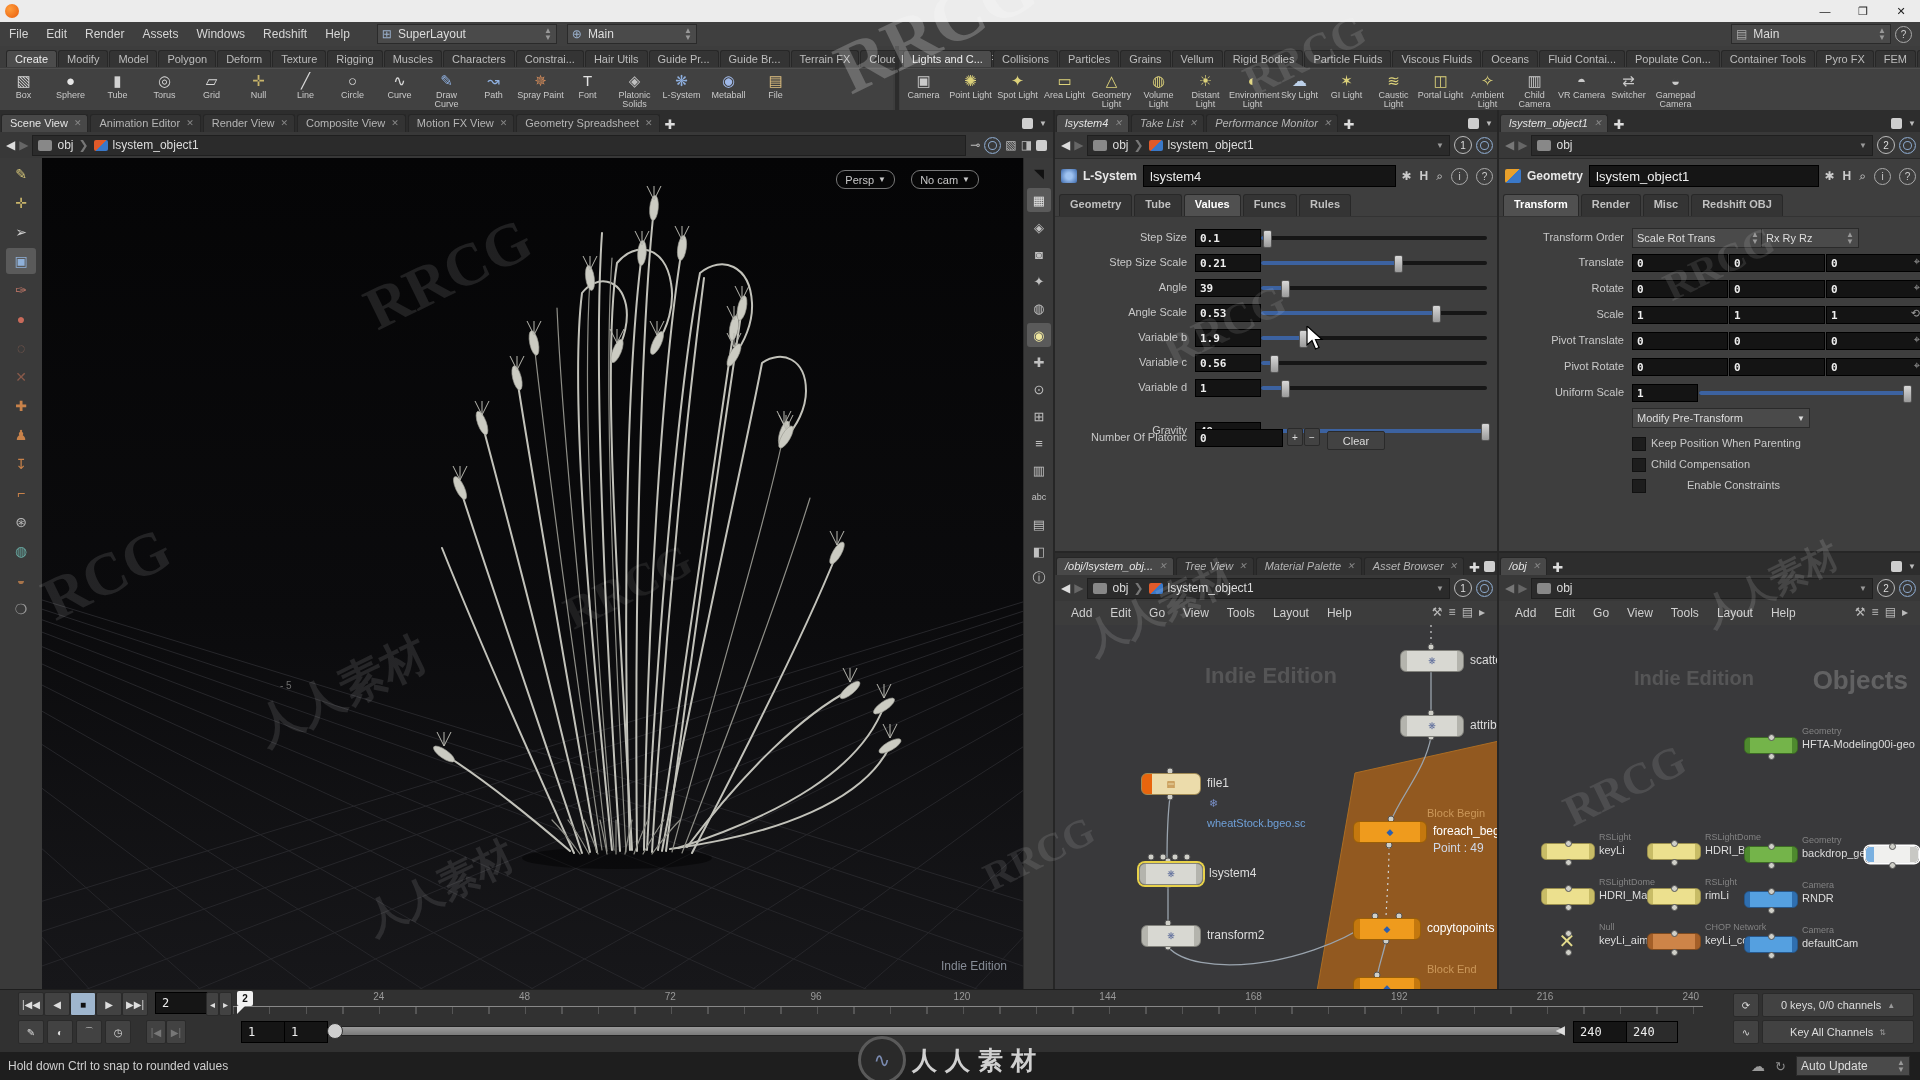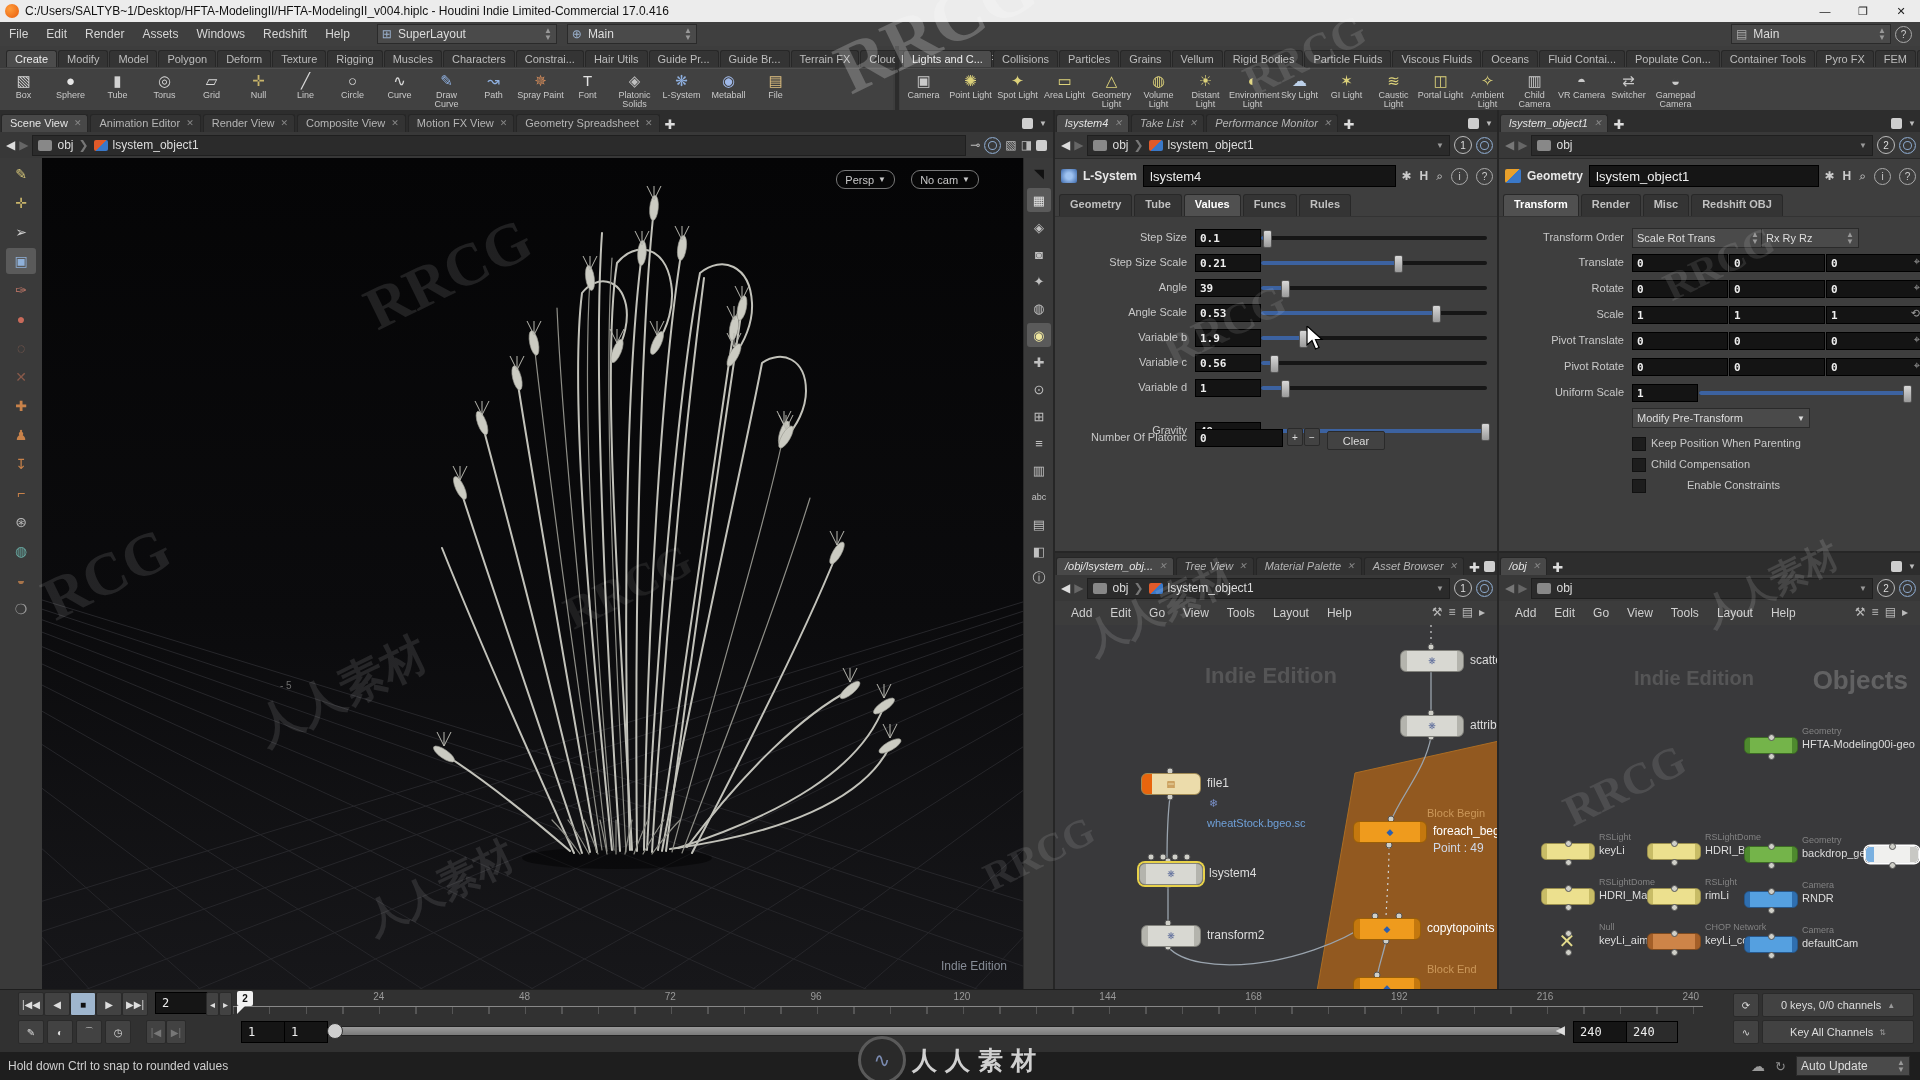--- a/index.html
+++ b/index.html
@@ -105,21 +105,20 @@
   .wmark{position:absolute;color:#fff;font-weight:bold;transform:rotate(-26deg);pointer-events:none;font-family:"Liberation Serif",serif;}
   .ltbicon{width:30px;height:26px;margin:3px auto;display:flex;align-items:center;justify-content:center;font-size:14px;border-radius:3px;}
 </style>
 </head>
 <body>
 
 <div id="app">
 
   <div id="titlebar" class="abs">
     <div id="houLogo"></div>
-    <div style="font-size:12px;">C:/Users/SALTYB~1/Desktop/HFTA-ModelingII/HFTA-ModelingII_v004.hiplc - Houdini Indie Limited-Commercial 17.0.416</div>
     <div style="margin-left:auto;display:flex;">
       <div class="winbtn">—</div>
       <div class="winbtn">❐</div>
       <div class="winbtn" id="closeBtn">✕</div>
     </div>
   </div>
 
   <div id="menubar" class="abs">
     <div id="menuItems" style="display:flex;">
         <div class="menuitem">File</div>

